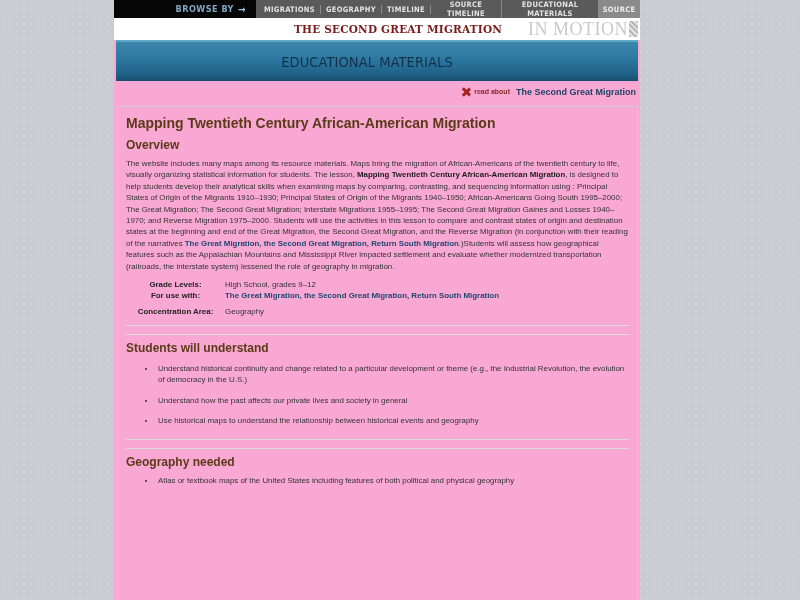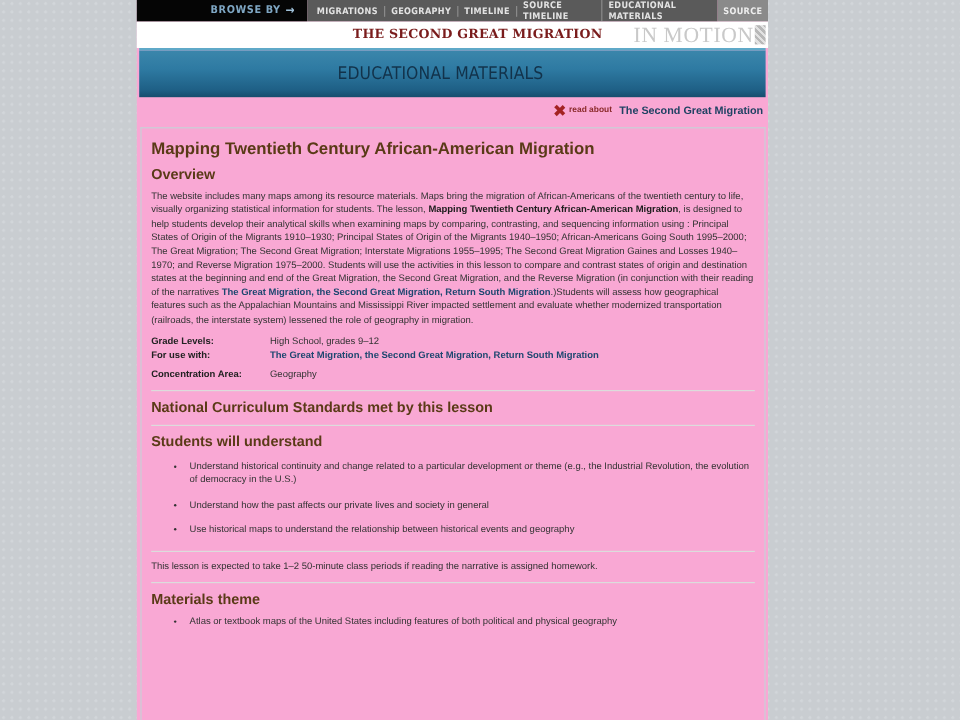--- a/index.html
+++ b/index.html
@@ -21,21 +21,21 @@
     background:#050505; width:142px; display:flex; align-items:center; justify-content:flex-end;
     padding-right:10px; box-sizing:border-box;
     color:#7fa7c4; font-size:9px; font-weight:bold; letter-spacing:0.5px;
   }
   .browse .arrow { margin-left:4px; color:#9fc0d8; font-size:10px; }
   .navlinks {
     background:#5a5a5a; flex:1; display:flex; align-items:center; padding-left:3px;
   }
   .navlinks a {
     color:#e3e3e3; font-size:7.5px; font-weight:bold; text-decoration:none; letter-spacing:0.3px;
-    padding:0 5px; border-right:1px solid #8a8a8a; line-height:9px;
+    padding:0 5px; border-right:1px solid #8a8a8a; line-height:9px;text-align:center;
   }
   .navlinks a:last-child { border-right:none; }
   .search-btn {
     background:#8a8a8a; width:42px; display:flex; align-items:center; justify-content:center;
     color:#eeeeee; font-size:7.5px; font-weight:bold; letter-spacing:0.3px; text-decoration:none;
   }
   
   .titleband { position:relative; height:22px; background:#fff; }
   .site-title {
     position:absolute; left:180px; top:5px;
@@ -80,21 +80,21 @@
     margin:3px 0 4px 0; color:#5a3a17; font-size:14px; font-weight:bold; line-height:18px;
   }
   .content h2 {
     margin:6px 0 6px 0; color:#5a3a17; font-size:12px; font-weight:bold; line-height:14px;
   }
   .content p { margin:0 0 7px 0; }
   .content b { color:#1c1c1c; }
   .content a.lk { color:#1e4770; font-weight:bold; text-decoration:none; }
   .meta { margin:4px 0 0 0; }
   .meta .row { display:flex; line-height:11px; }
-  .meta .lbl { width:99px; font-weight:bold; color:#222; }
+  .meta .lbl { width:99px; font-weight:bold; color:#222;text-align:center; }
   .meta .val a { color:#1e4770; font-weight:bold; text-decoration:none; }
   .meta .gap { height:5px; }
   hr.sep { border:none; border-top:1px solid #dcdcdc; margin:8px 0 6px 0; }
   ul.bul { margin:8px 0 0 0; padding-left:30px; }
   ul.bul li { margin-bottom:9px; padding-left:2px; }
 </style>
 </head>
 <body>
 
 <div class="page">
@@ -146,35 +146,33 @@
       </div>
       <div class="gap"></div>
       <div class="row">
         <span class="lbl">Concentration Area:</span>
         <span class="val">Geography</span>
       </div>
     </div>
 
     <hr class="sep">
 
-    <h2>National Curriculum Standards met by this lesson</h2>
 
     <hr class="sep">
 
     <h2>Students will understand</h2>
     <ul class="bul">
       <li>Understand historical continuity and change related to a particular development or theme (e.g., the Industrial Revolution, the evolution of democracy in the U.S.)</li>
       <li>Understand how the past affects our private lives and society in general</li>
       <li>Use historical maps to understand the relationship between historical events and geography</li>
     </ul>
 
     <hr class="sep" style="margin-top:12px">
 
-    <p>This lesson is expected to take 1–2 50-minute class periods if reading the narrative is assigned homework.</p>
 
     <hr class="sep">
 
-    <h2>Materials theme</h2>
+    <h2>Geography needed</h2>
     <ul class="bul" style="margin-top:4px">
       <li>Atlas or textbook maps of the United States including features of both political and physical geography</li>
     </ul>
   </div>
 </div>
 
 </body></html>

